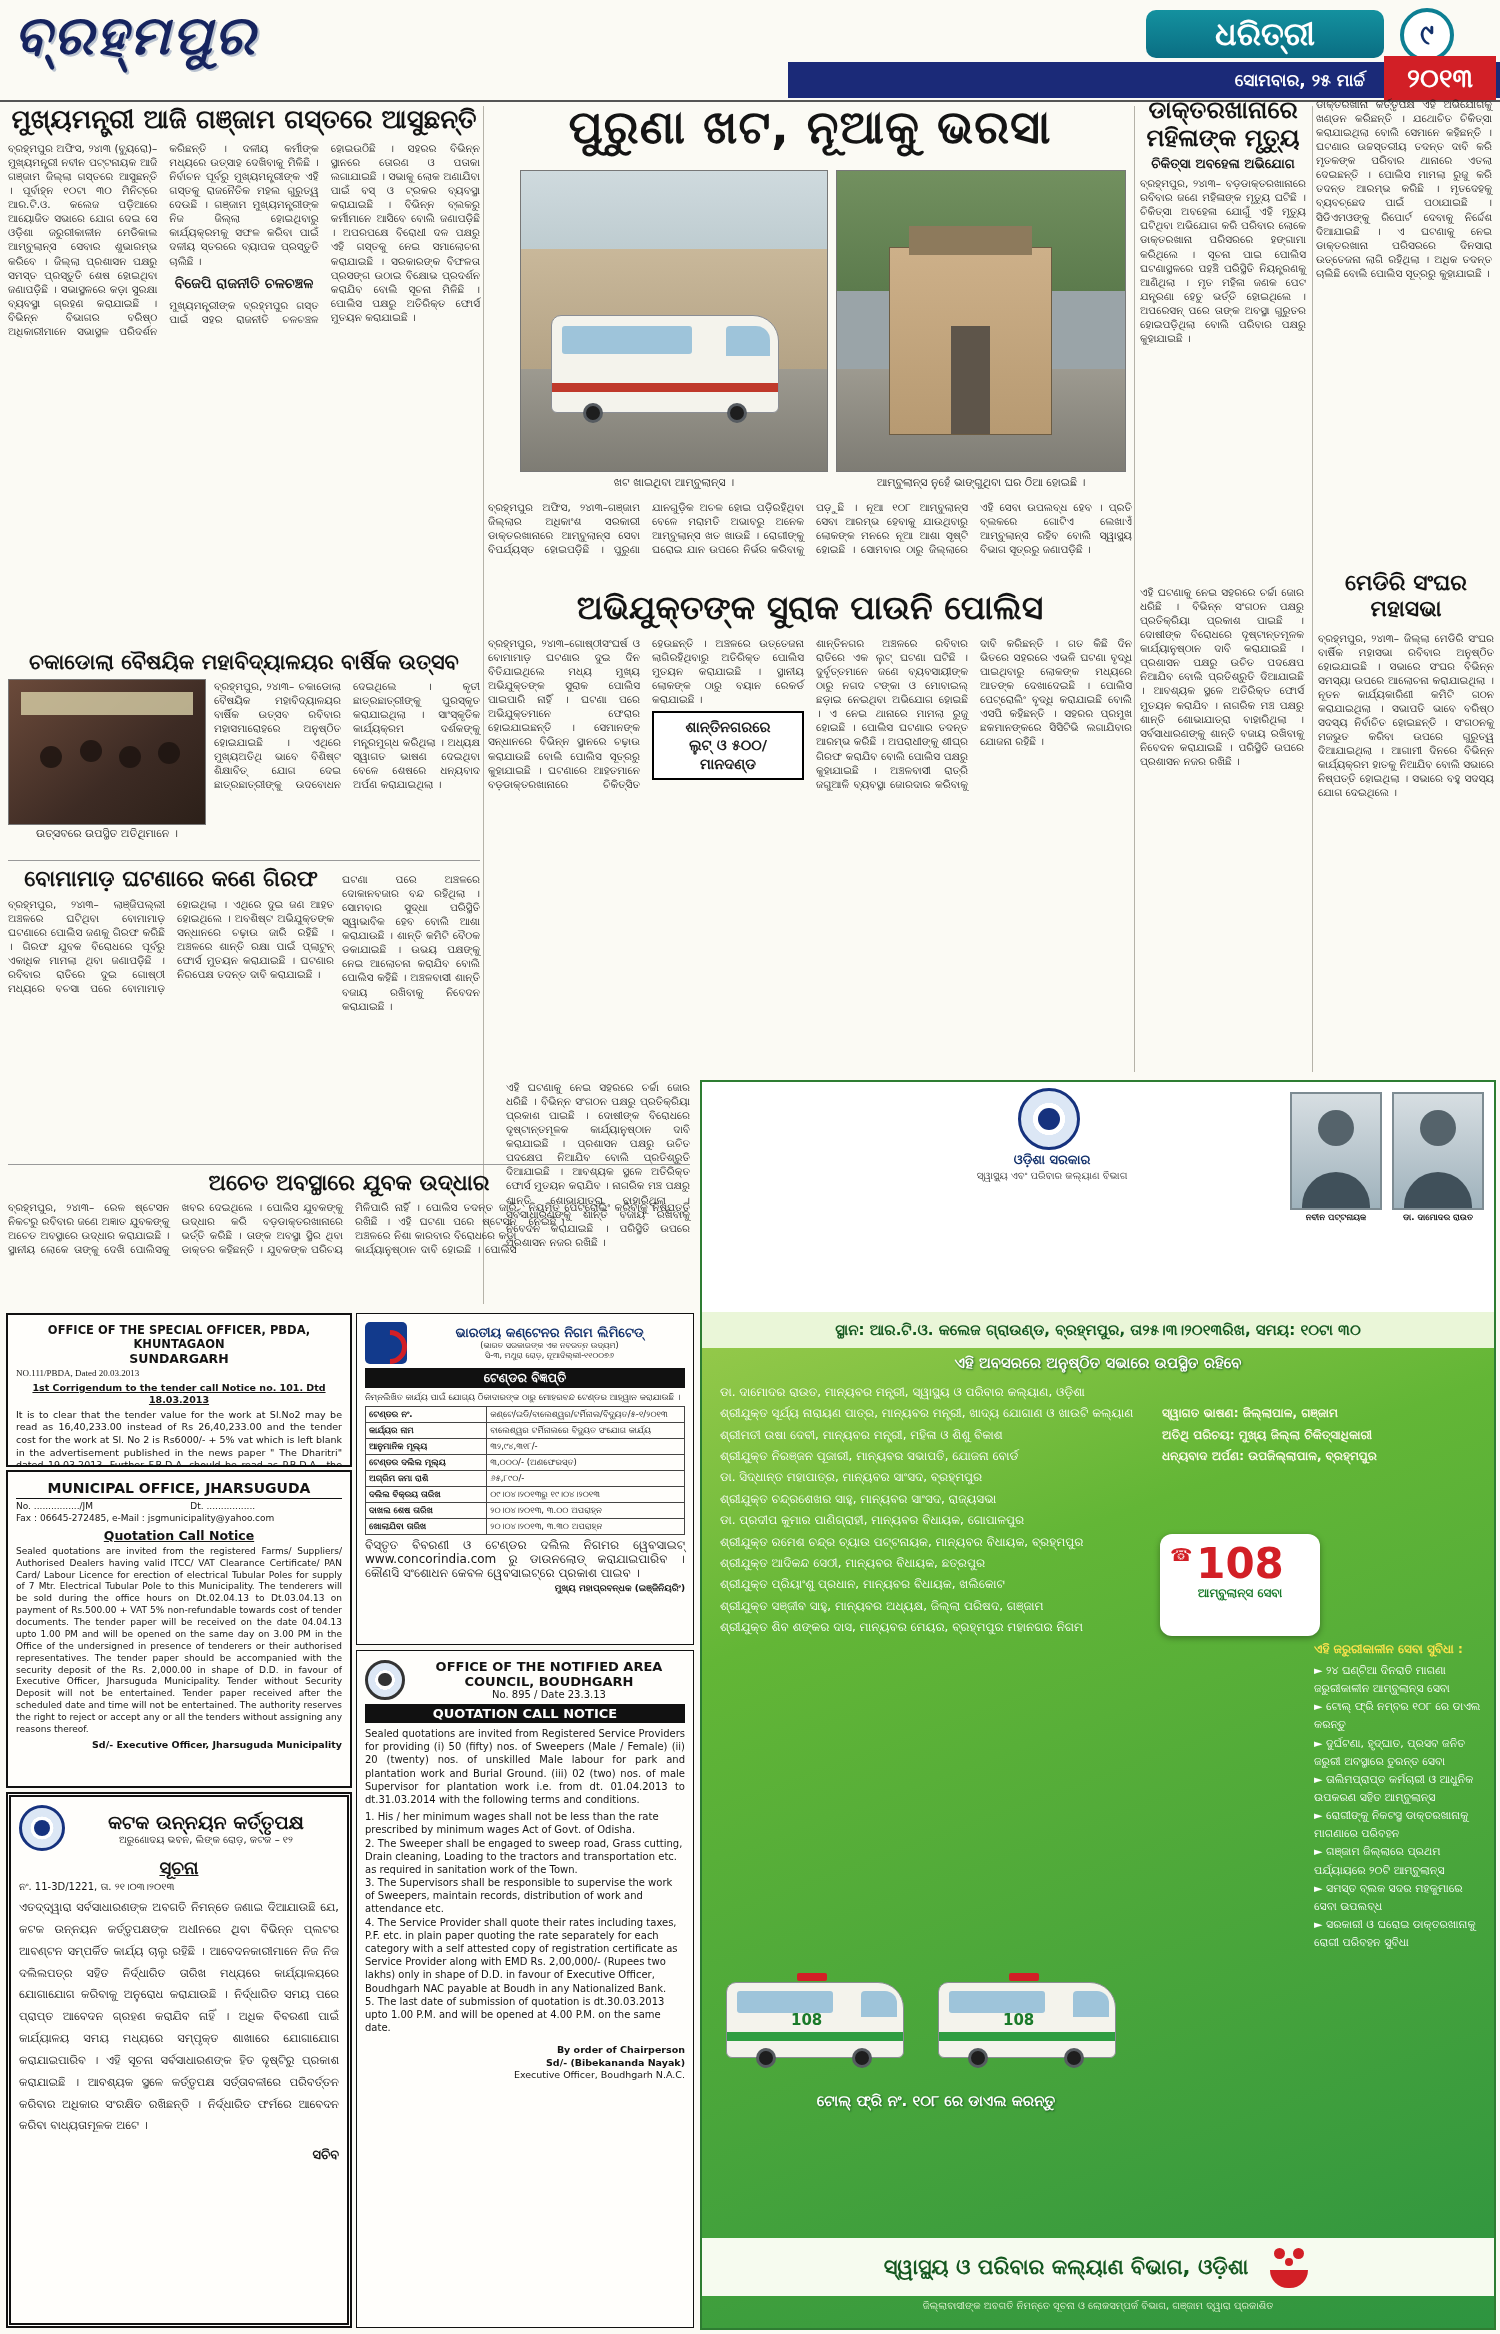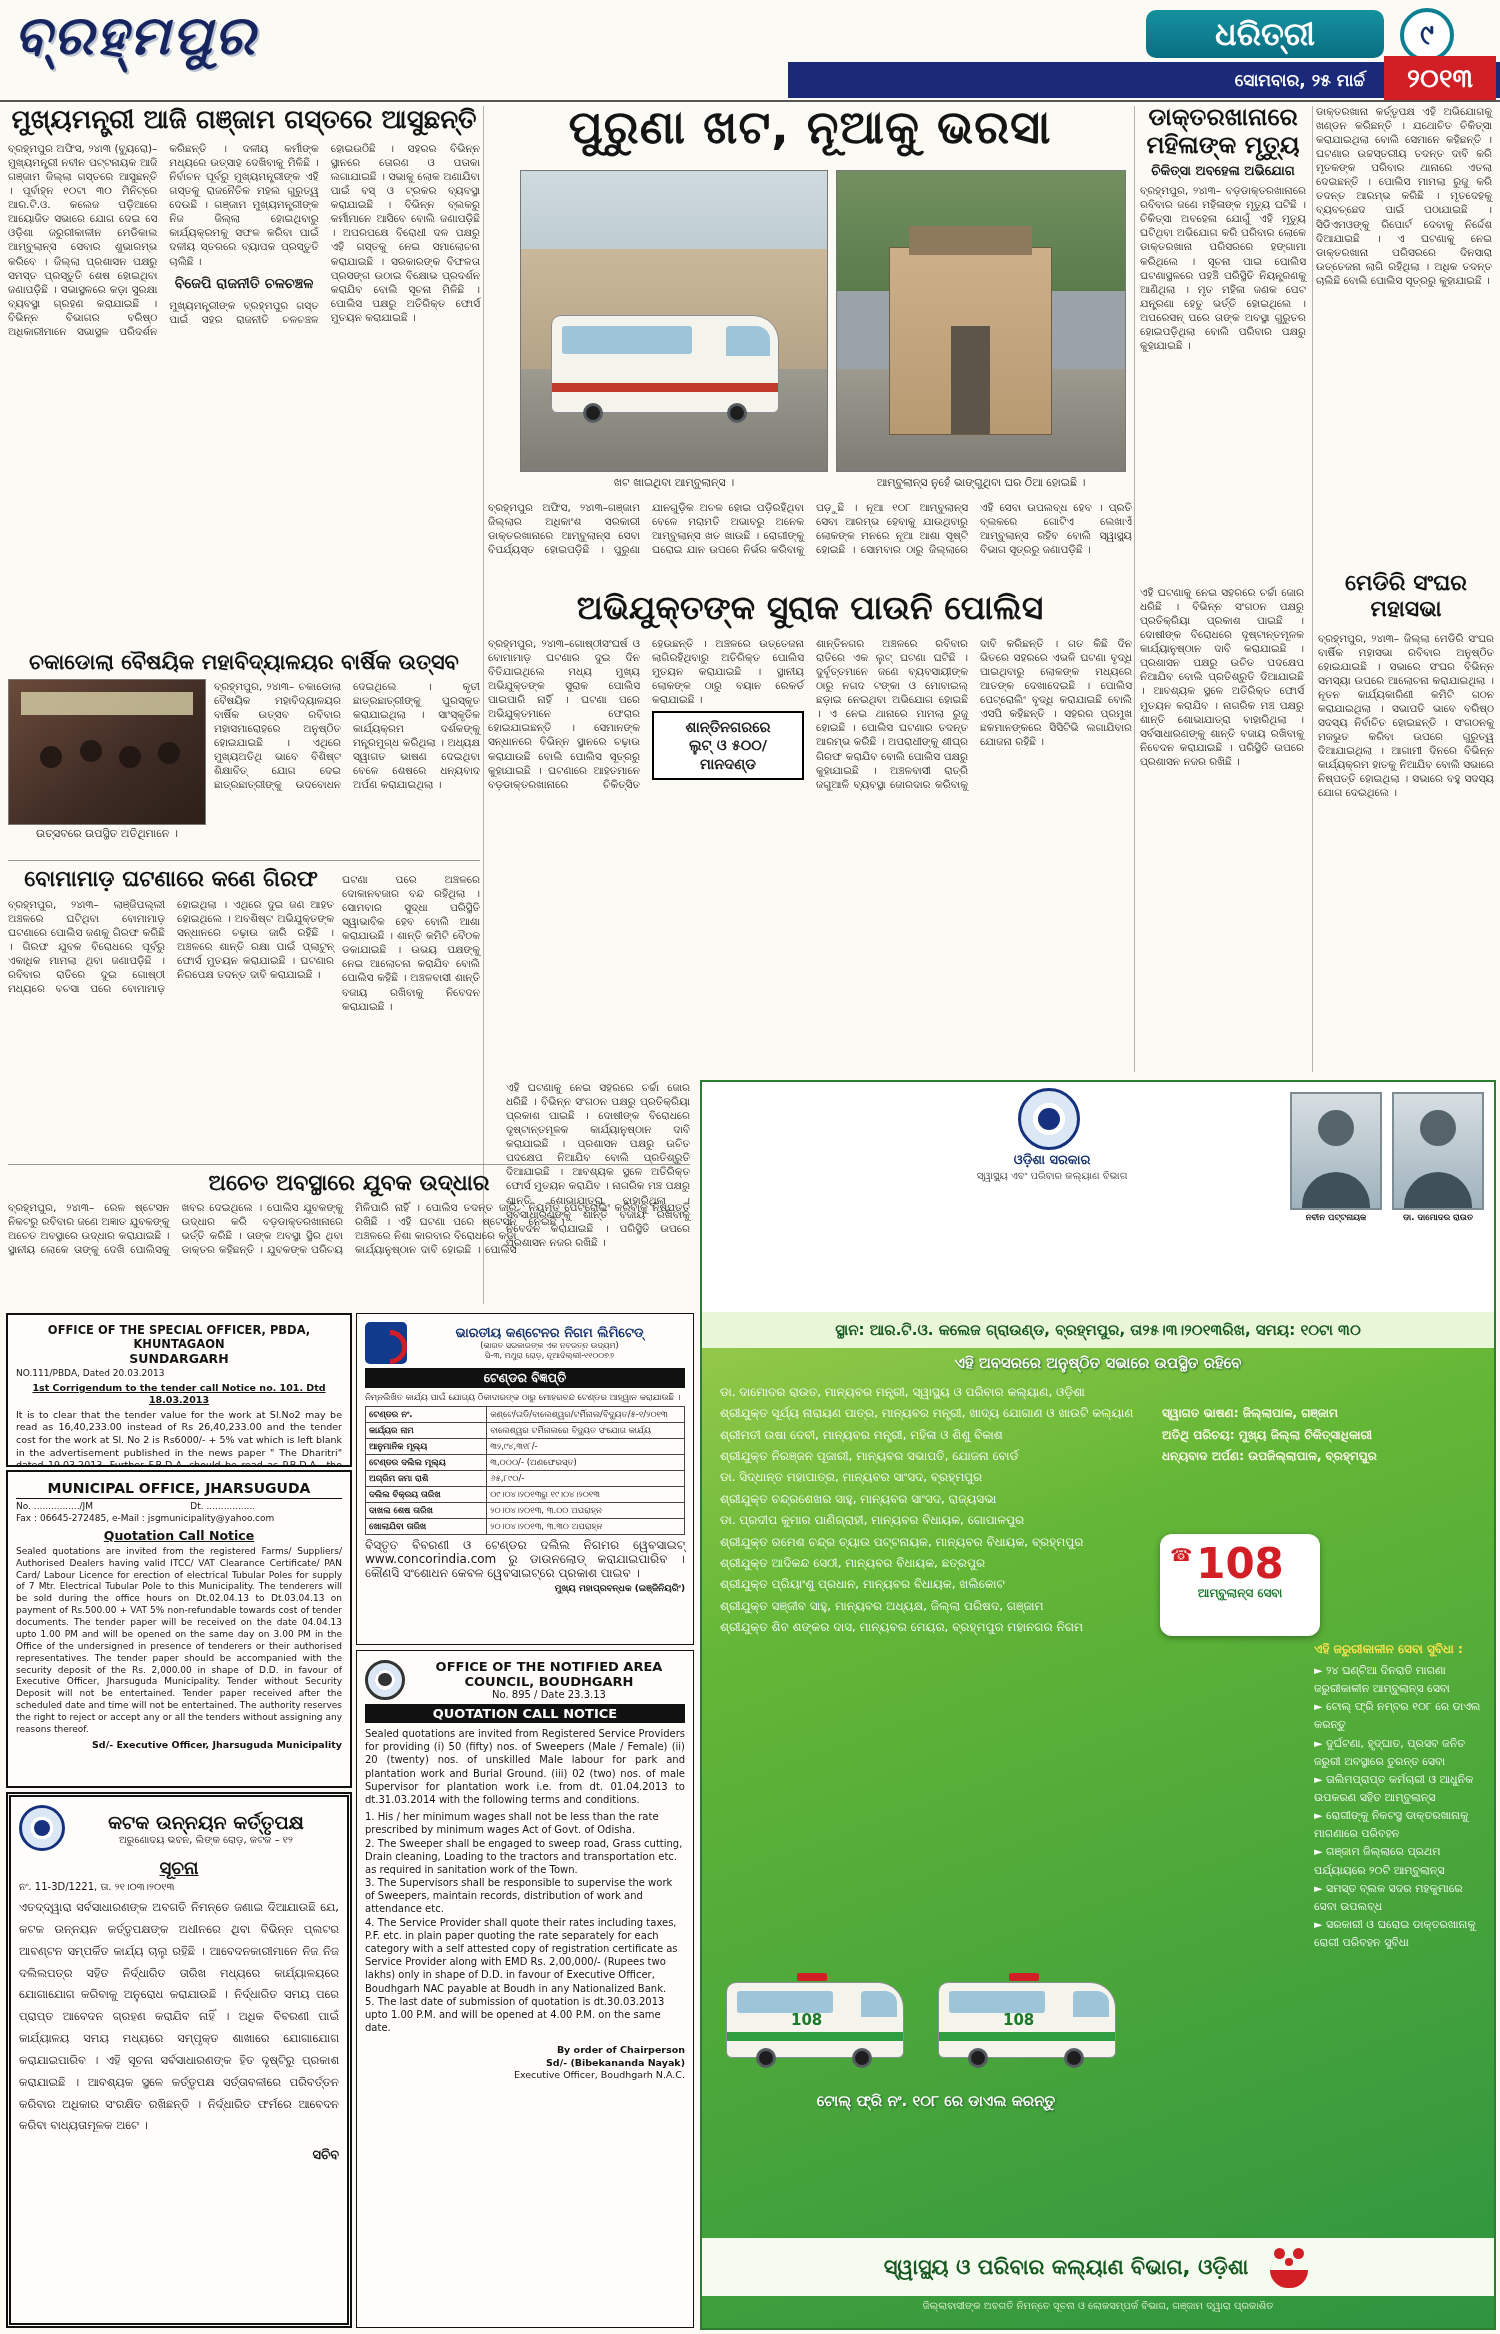--- a/index.html
+++ b/index.html
@@ -178,42 +178,42 @@
 
   <section class="abs" style="left:488px;top:588px;width:644px;height:486px;">
     <h2 class="hl-lg">ଅଭିଯୁକ୍ତଙ୍କ ସୁରାକ ପାଉନି ପୋଲିସ</h2>
     <div class="bt c4" style="height:428px;margin-top:8px;">
       <span>ବ୍ରହ୍ମପୁର, ୨୪ା୩–ଗୋଷ୍ଠୀସଂଘର୍ଷ ଓ ବୋମାମାଡ଼ ଘଟଣାର ଦୁଇ ଦିନ ବିତିଯାଇଥିଲେ ମଧ୍ୟ ମୁଖ୍ୟ ଅଭିଯୁକ୍ତଙ୍କ ସୁରାକ ପୋଲିସ ପାଇପାରି ନାହିଁ । ଘଟଣା ପରେ ଅଭିଯୁକ୍ତମାନେ ଫେରାର ହୋଇଯାଇଛନ୍ତି । ସେମାନଙ୍କ ସନ୍ଧାନରେ ବିଭିନ୍ନ ସ୍ଥାନରେ ଚଢ଼ାଉ କରାଯାଉଛି ବୋଲି ପୋଲିସ ସୂତ୍ରରୁ କୁହାଯାଇଛି । ଘଟଣାରେ ଆହତମାନେ ବଡ଼ଡାକ୍ତରଖାନାରେ ଚିକିତ୍ସିତ ହେଉଛନ୍ତି । ଅଞ୍ଚଳରେ ଉତ୍ତେଜନା ଲାଗିରହିଥିବାରୁ ଅତିରିକ୍ତ ପୋଲିସ ମୁତୟନ କରାଯାଇଛି । ସ୍ଥାନୀୟ ଲୋକଙ୍କ ଠାରୁ ବୟାନ ରେକର୍ଡ କରାଯାଇଛି ।</span>
       <div class="box-note">ଶାନ୍ତିନଗରରେ ଲୁଟ୍ ଓ ୫୦୦/ ମାନଦଣ୍ଡ</div>
       <span>ଶାନ୍ତିନଗର ଅଞ୍ଚଳରେ ରବିବାର ରାତିରେ ଏକ ଲୁଟ୍ ଘଟଣା ଘଟିଛି । ଦୁର୍ବୃତ୍ତମାନେ ଜଣେ ବ୍ୟବସାୟୀଙ୍କ ଠାରୁ ନଗଦ ଟଙ୍କା ଓ ମୋବାଇଲ୍ ଛଡ଼ାଇ ନେଇଥିବା ଅଭିଯୋଗ ହୋଇଛି । ଏ ନେଇ ଥାନାରେ ମାମଲା ରୁଜୁ ହୋଇଛି । ପୋଲିସ ଘଟଣାର ତଦନ୍ତ ଆରମ୍ଭ କରିଛି । ଅପରାଧୀଙ୍କୁ ଶୀଘ୍ର ଗିରଫ କରାଯିବ ବୋଲି ପୋଲିସ ପକ୍ଷରୁ କୁହାଯାଇଛି । ଅଞ୍ଚଳବାସୀ ରାତ୍ରି ଜଗୁଆଳି ବ୍ୟବସ୍ଥା ଜୋରଦାର କରିବାକୁ ଦାବି କରିଛନ୍ତି । ଗତ କିଛି ଦିନ ଭିତରେ ସହରରେ ଏଭଳି ଘଟଣା ବୃଦ୍ଧି ପାଇଥିବାରୁ ଲୋକଙ୍କ ମଧ୍ୟରେ ଆତଙ୍କ ଦେଖାଦେଇଛି । ପୋଲିସ ପେଟ୍ରୋଲିଂ ବୃଦ୍ଧି କରାଯାଇଛି ବୋଲି ଏସପି କହିଛନ୍ତି । ସହରର ପ୍ରମୁଖ ଛକମାନଙ୍କରେ ସିସିଟିଭି ଲଗାଯିବାର ଯୋଜନା ରହିଛି ।</span>
     </div>
   </section>
 
-  <section class="abs" style="left:1140px;top:104px;width:354px;height:470px;">
+  <section class="abs" style="left:1140px;top:97px;width:354px;height:470px;">
     <div style="display:flex;gap:10px;">
       <div style="width:166px;">
         <h2 style="font-size:24px;font-weight:800;line-height:1.15;text-align:center;">ଡାକ୍ତରଖାନାରେ ମହିଳାଙ୍କ ମୃତ୍ୟୁ</h2>
         <div class="subhead" style="font-size:13px;margin:4px 0;">ଚିକିତ୍ସା ଅବହେଳା ଅଭିଯୋଗ</div>
         <div class="bt">ବ୍ରହ୍ମପୁର, ୨୪ା୩– ବଡ଼ଡାକ୍ତରଖାନାରେ ରବିବାର ଜଣେ ମହିଳାଙ୍କ ମୃତ୍ୟୁ ଘଟିଛି । ଚିକିତ୍ସା ଅବହେଳା ଯୋଗୁଁ ଏହି ମୃତ୍ୟୁ ଘଟିଥିବା ଅଭିଯୋଗ କରି ପରିବାର ଲୋକେ ଡାକ୍ତରଖାନା ପରିସରରେ ହଙ୍ଗାମା କରିଥିଲେ । ସୂଚନା ପାଇ ପୋଲିସ ଘଟଣାସ୍ଥଳରେ ପହଞ୍ଚି ପରିସ୍ଥିତି ନିୟନ୍ତ୍ରଣକୁ ଆଣିଥିଲା । ମୃତ ମହିଳା ଜଣକ ପେଟ ଯନ୍ତ୍ରଣା ହେତୁ ଭର୍ତ୍ତି ହୋଇଥିଲେ । ଅପରେସନ୍ ପରେ ତାଙ୍କ ଅବସ୍ଥା ଗୁରୁତର ହୋଇପଡ଼ିଥିଲା ବୋଲି ପରିବାର ପକ୍ଷରୁ କୁହାଯାଇଛି ।</div>
       </div>
       <div class="bt" style="width:176px;">ଡାକ୍ତରଖାନା କର୍ତ୍ତୃପକ୍ଷ ଏହି ଅଭିଯୋଗକୁ ଖଣ୍ଡନ କରିଛନ୍ତି । ଯଥୋଚିତ ଚିକିତ୍ସା କରାଯାଇଥିଲା ବୋଲି ସେମାନେ କହିଛନ୍ତି । ଘଟଣାର ଉଚ୍ଚସ୍ତରୀୟ ତଦନ୍ତ ଦାବି କରି ମୃତକଙ୍କ ପରିବାର ଥାନାରେ ଏତଲା ଦେଇଛନ୍ତି । ପୋଲିସ ମାମଲା ରୁଜୁ କରି ତଦନ୍ତ ଆରମ୍ଭ କରିଛି । ମୃତଦେହକୁ ବ୍ୟବଚ୍ଛେଦ ପାଇଁ ପଠାଯାଇଛି । ସିଡିଏମଓଙ୍କୁ ରିପୋର୍ଟ ଦେବାକୁ ନିର୍ଦ୍ଦେଶ ଦିଆଯାଇଛି । ଏ ଘଟଣାକୁ ନେଇ ଡାକ୍ତରଖାନା ପରିସରରେ ଦିନସାରା ଉତ୍ତେଜନା ଲାଗି ରହିଥିଲା । ଅଧିକ ତଦନ୍ତ ଚାଲିଛି ବୋଲି ପୋଲିସ ସୂତ୍ରରୁ କୁହାଯାଇଛି ।</div>
     </div>
   </section>
 
   <div class="abs bt" style="left:1140px;top:585px;width:164px;height:486px;">ଏହି ଘଟଣାକୁ ନେଇ ସହରରେ ଚର୍ଚ୍ଚା ଜୋର ଧରିଛି । ବିଭିନ୍ନ ସଂଗଠନ ପକ୍ଷରୁ ପ୍ରତିକ୍ରିୟା ପ୍ରକାଶ ପାଇଛି । ଦୋଷୀଙ୍କ ବିରୋଧରେ ଦୃଷ୍ଟାନ୍ତମୂଳକ କାର୍ଯ୍ୟାନୁଷ୍ଠାନ ଦାବି କରାଯାଇଛି । ପ୍ରଶାସନ ପକ୍ଷରୁ ଉଚିତ ପଦକ୍ଷେପ ନିଆଯିବ ବୋଲି ପ୍ରତିଶ୍ରୁତି ଦିଆଯାଇଛି । ଆବଶ୍ୟକ ସ୍ଥଳେ ଅତିରିକ୍ତ ଫୋର୍ସ ମୁତୟନ କରାଯିବ । ନାଗରିକ ମଞ୍ଚ ପକ୍ଷରୁ ଶାନ୍ତି ଶୋଭାଯାତ୍ରା ବାହାରିଥିଲା । ସର୍ବସାଧାରଣଙ୍କୁ ଶାନ୍ତି ବଜାୟ ରଖିବାକୁ ନିବେଦନ କରାଯାଇଛି । ପରିସ୍ଥିତି ଉପରେ ପ୍ରଶାସନ ନଜର ରଖିଛି ।</div>
 
   <section class="abs" style="left:1318px;top:570px;width:176px;height:502px;">
     <h2 class="hl-sm" style="font-size:22px;line-height:1.2;">ମେଡିରି ସଂଘର ମହାସଭା</h2>
     <div class="bt" style="margin-top:8px;">ବ୍ରହ୍ମପୁର, ୨୪ା୩– ଜିଲ୍ଲା ମେଡିରି ସଂଘର ବାର୍ଷିକ ମହାସଭା ରବିବାର ଅନୁଷ୍ଠିତ ହୋଇଯାଇଛି । ସଭାରେ ସଂଘର ବିଭିନ୍ନ ସମସ୍ୟା ଉପରେ ଆଲୋଚନା କରାଯାଇଥିଲା । ନୂତନ କାର୍ଯ୍ୟକାରିଣୀ କମିଟି ଗଠନ କରାଯାଇଥିଲା । ସଭାପତି ଭାବେ ବରିଷ୍ଠ ସଦସ୍ୟ ନିର୍ବାଚିତ ହୋଇଛନ୍ତି । ସଂଗଠନକୁ ମଜଭୁତ କରିବା ଉପରେ ଗୁରୁତ୍ୱ ଦିଆଯାଇଥିଲା । ଆଗାମୀ ଦିନରେ ବିଭିନ୍ନ କାର୍ଯ୍ୟକ୍ରମ ହାତକୁ ନିଆଯିବ ବୋଲି ସଭାରେ ନିଷ୍ପତ୍ତି ହୋଇଥିଲା । ସଭାରେ ବହୁ ସଦସ୍ୟ ଯୋଗ ଦେଇଥିଲେ ।</div>
   </section>
 
   <section class="notice" style="left:6px;top:1313px;width:346px;height:154px;">
     <div class="t1" style="font-size:11.5px;">OFFICE OF THE SPECIAL OFFICER, PBDA, KHUNTAGAON</div>
     <div class="t1">SUNDARGARH</div>
-    <div class="en" style="font-size:9px;margin-top:2px;">NO.111/PBDA, Dated 20.03.2013</div>
+    <div class="en" style="font-size:9px;margin-top:2px;font-family:Liberation Serif, serif;">NO.111/PBDA, Dated 20.03.2013</div>
     <div class="en" style="font-weight:700;text-decoration:underline;text-align:center;margin:2px 0;">1st Corrigendum to the tender call Notice no. 101. Dtd 18.03.2013</div>
     <div class="en">It is to clear that the tender value for the work at Sl.No2 may be read as 16,40,233.00 instead of Rs 26,40,233.00 and the tender cost for the work at Sl. No 2 is Rs6000/- + 5% vat which is left blank in the advertisement published in the news paper " The Dharitri" dated 19.03.2013. Further F.B.D.A. should be read as P.B.D.A., the other terms and conditions remain unaltered.</div>
 
   </section>
 
   <section class="notice" style="left:6px;top:1470px;width:346px;height:318px;">
     <div class="t1" style="font-size:14px;border-bottom:1px solid #111;padding-bottom:2px;">MUNICIPAL OFFICE, JHARSUGUDA</div>
     <div class="en" style="font-size:9px;margin-top:2px;white-space:pre;">No. ................/JM                                  Dt. .................</div>
     <div class="en" style="font-size:9px;">Fax : 06645-272485, e-Mail : jsgmunicipality@yahoo.com</div>
     <div class="t1" style="text-decoration:underline;margin:3px 0;">Quotation Call Notice</div>

